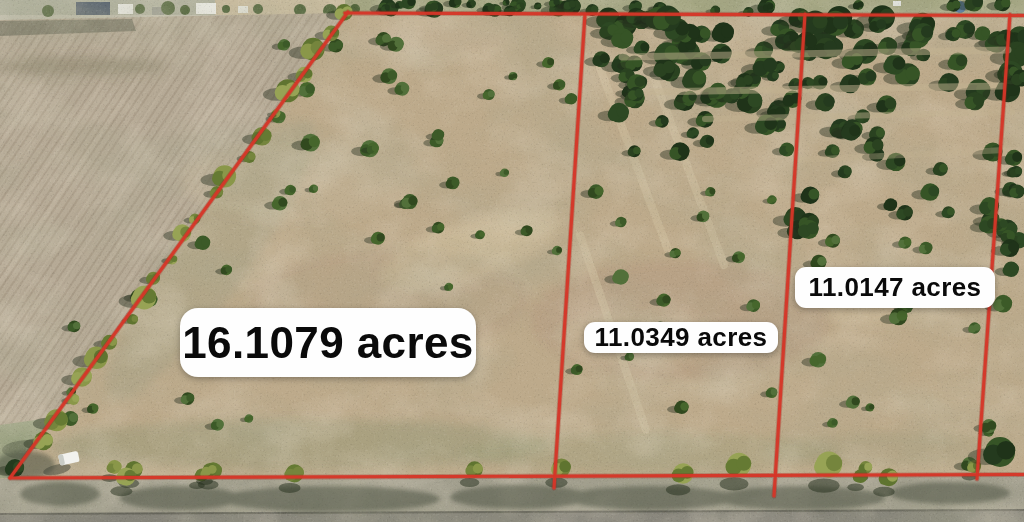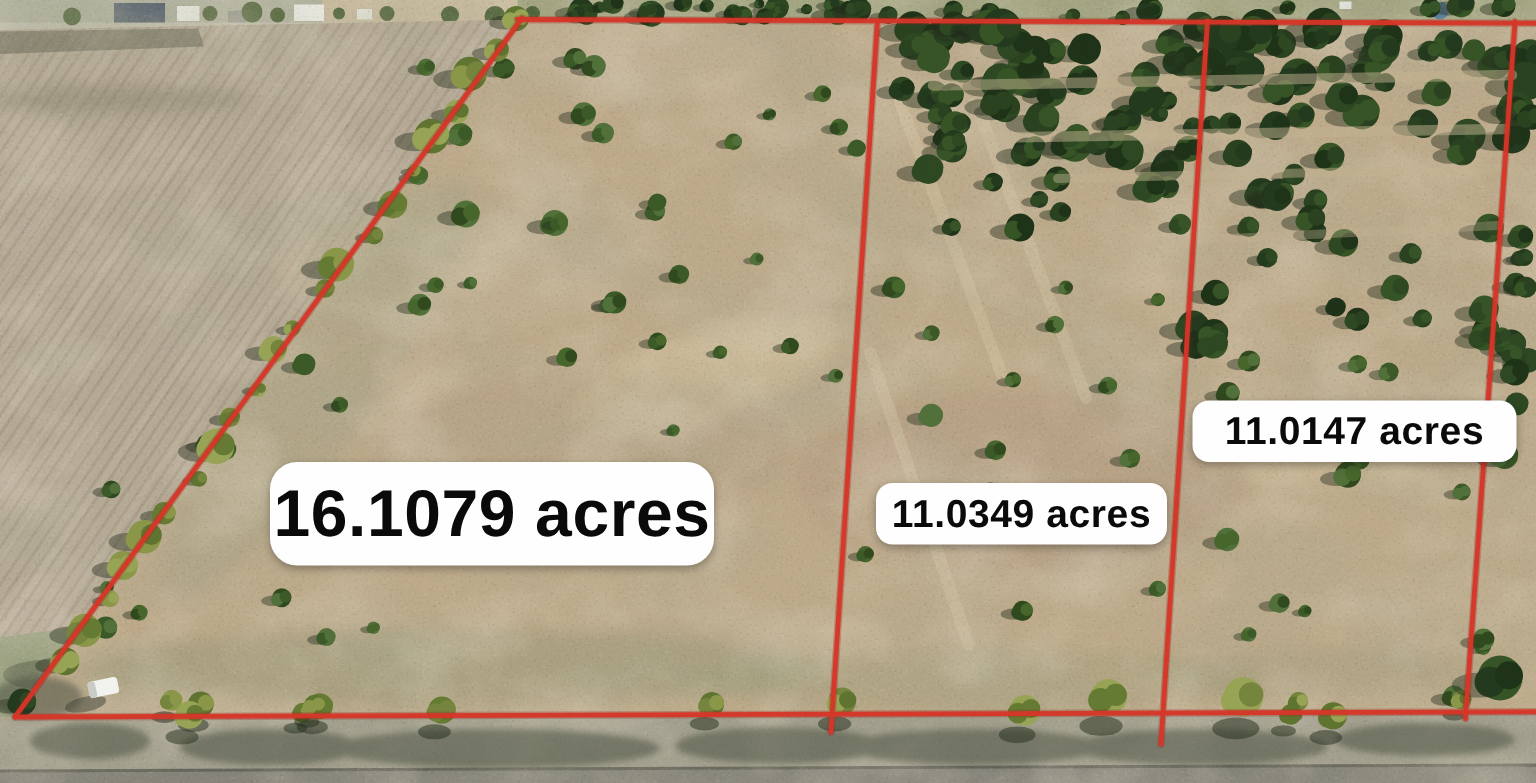--- a/index.html
+++ b/index.html
@@ -3,22 +3,22 @@
 <meta charset="utf-8">
 <style>
   html,body{margin:0;padding:0;background:#1a1a1a}
   .stage{position:relative;width:1024px;height:522px;overflow:hidden;
          font-family:"Liberation Sans",sans-serif;background:#b3a78e}
   .stage svg{display:block}
   .acre-label{position:absolute;display:flex;align-items:center;justify-content:center;
               background:#fefefe;color:#0a0a0a;font-weight:700;letter-spacing:.4px;
               box-shadow:0 2px 6px rgba(0,0,0,.30);white-space:nowrap}
   .acre-label.l1{left:180px;top:308px;width:296px;height:69px;font-size:44px;border-radius:18px}
-  .acre-label.l2{left:584px;top:322px;width:194px;height:41px;font-size:26px;border-radius:11px}
-  .acre-label.l3{left:795px;top:267px;width:216px;height:41px;font-size:26px;border-radius:11px}
+  .acre-label.l2{left:584px;top:322px;width:194px;height:31px;font-size:26px;border-radius:11px}
+  .acre-label.l3{left:795px;top:267px;width:200px;height:41px;font-size:26px;border-radius:11px}
 </style>
 </head>
 <body>
 
 <div class="stage">
 <svg width="1024" height="522" viewBox="0 0 1024 522">
   <defs>
     <filter id="soft">
           <feGaussianBlur stdDeviation="5"></feGaussianBlur>
         </filter>

